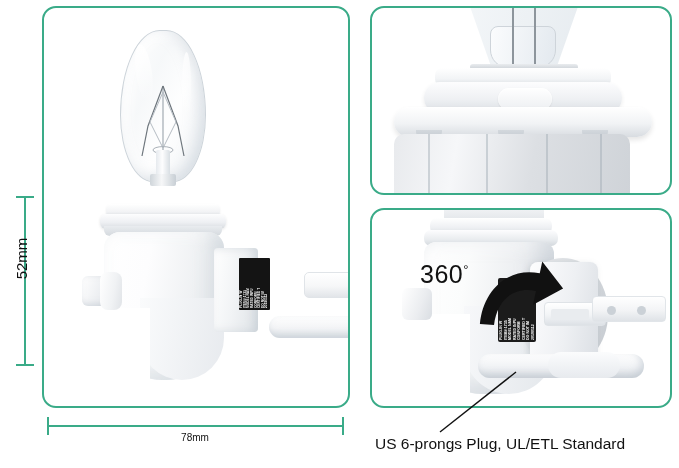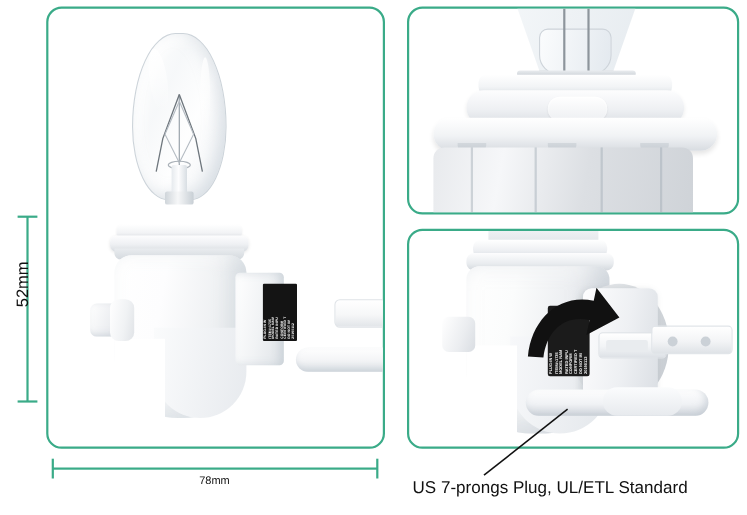--- a/index.html
+++ b/index.html
@@ -256,22 +256,25 @@
     <div id="br-pA">
         <div class="sl"></div>
       </div>
     <div id="br-pB">
       <div class="h1"></div>
         <div class="h2"></div>
     </div>
     <div id="br-gnd"></div>
     <div id="br-gnd2"></div>
 
+    <div id="label360">
+      <span>360</span><sup>°</sup>
+    </div>
     <svg id="arrow360" width="90" height="90" viewBox="0 0 90 90">
       <path d="M10 78 C6 44, 26 16, 58 16 L58 4 L84 26 L58 48 L58 34 C34 34, 22 52, 24 76 Z" fill="#111111" transform="rotate(12 45 45)"></path>
     </svg>
   </div>
 </div>
 
 <svg id="leader" width="679" height="468">
   <line x1="440" y1="432" x2="516" y2="372" stroke="#111111" stroke-width="1.4"></line>
 </svg>
-<div id="caption">US 7-prongs Plug, UL/ETL Standard</div>
+<div id="caption">US 6-prongs Plug, UL/ETL Standard</div>
 
 </body></html>

